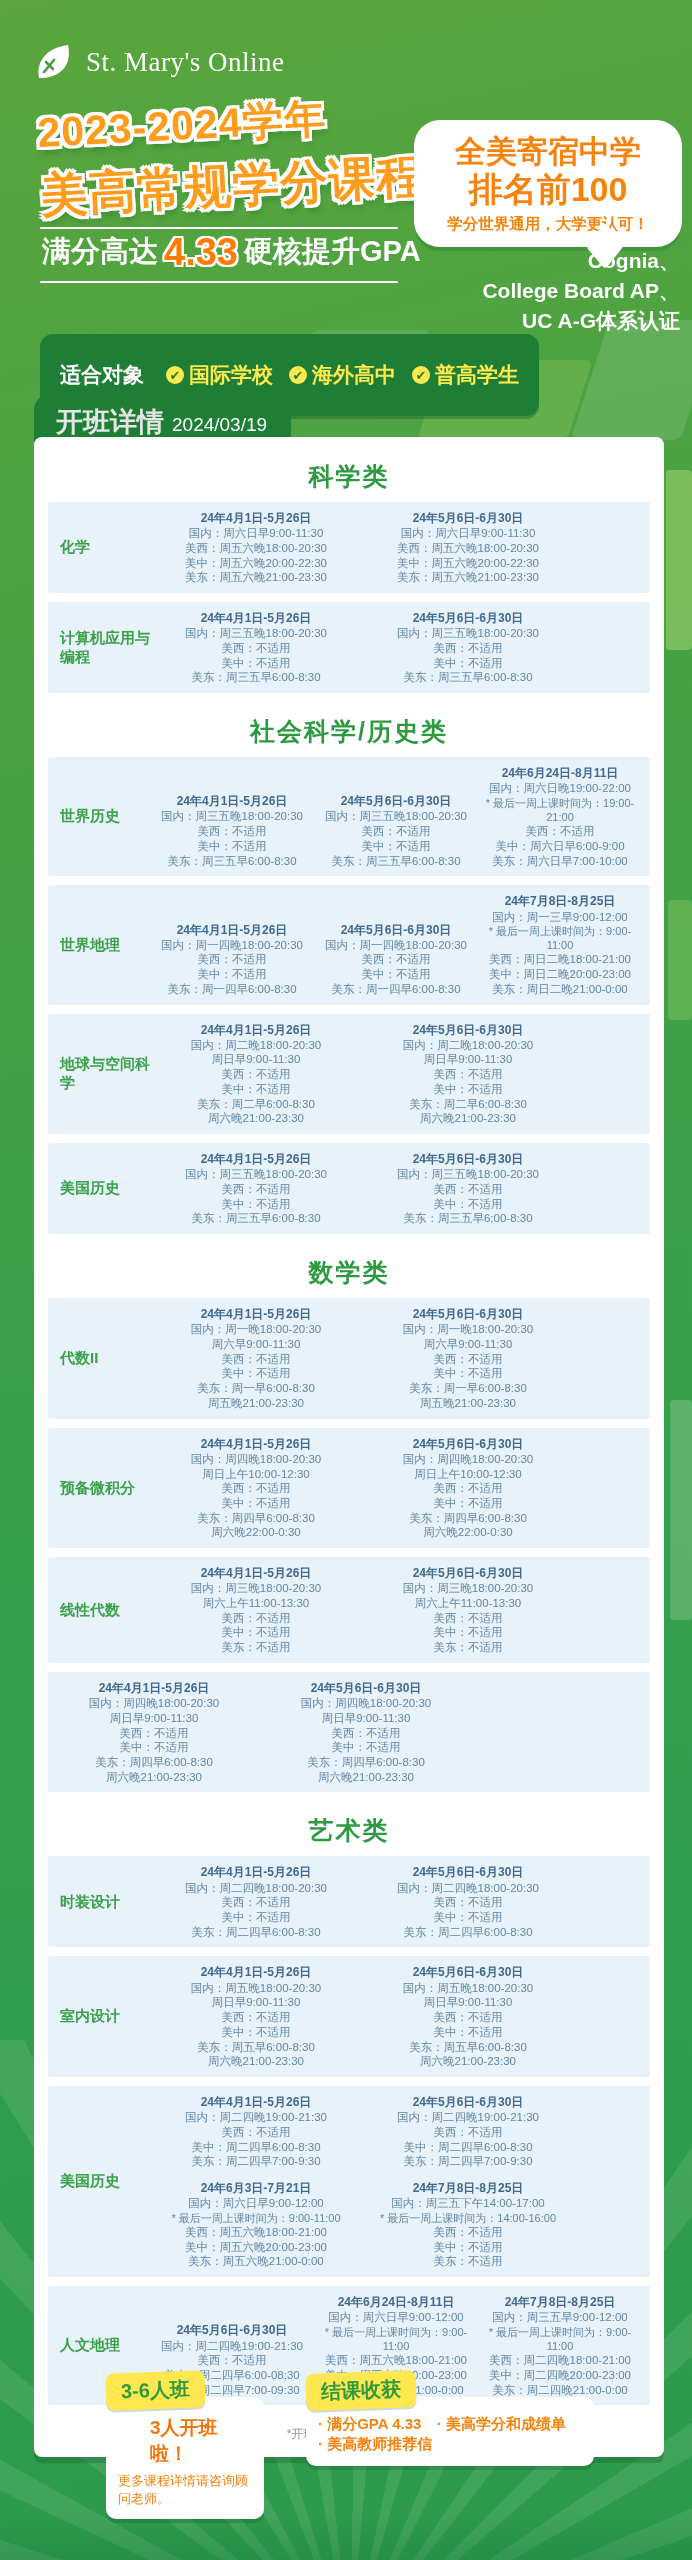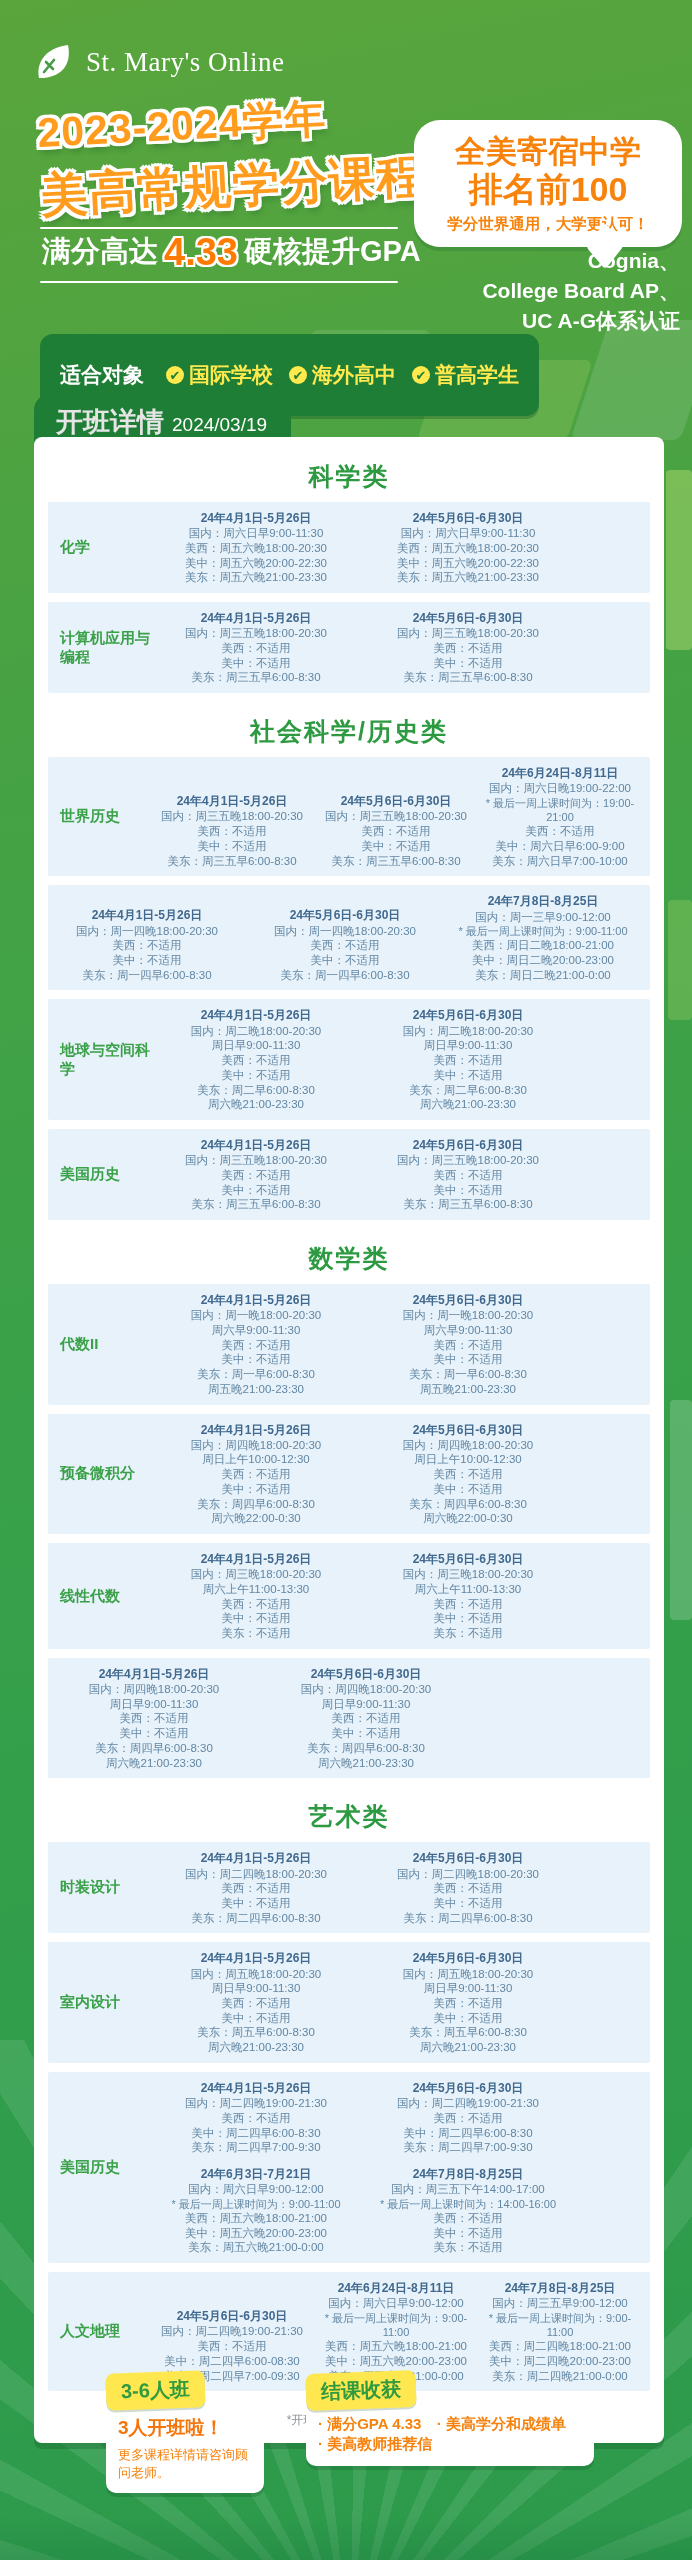--- a/index.html
+++ b/index.html
@@ -86,21 +86,21 @@
 
   
   .footer{position:absolute;left:0;top:2372px;width:692px;}
   .fcard{position:absolute;}
   .fc1{left:106px;width:158px;}
   .fc2{left:306px;width:288px;}
   .ftab{position:relative;z-index:2;display:inline-block;background:#ffe74f;color:#2f9a3f;font-weight:bold;
     font-size:20px;padding:5px 15px;border-radius:8px;transform:rotate(-2deg);box-shadow:0 2px 0 rgba(10,70,30,.2);}
   .fbody{position:relative;margin-top:-12px;background:#fff;border-radius:10px;padding:18px 12px 12px;
     box-shadow:0 4px 0 rgba(15,85,40,.25);}
-  .fc1 .h{color:#f5750b;font-weight:bold;font-size:19px;margin-bottom:5px;}
+  .fc1 .h{color:#f5750b;font-weight:bold;font-size:19px;margin-bottom:5px;margin-left:32px;}
   .fc1 .d{color:#f5820e;font-size:13px;line-height:1.35;}
   .fc2 .fbody{display:flex;flex-wrap:wrap;row-gap:1px;}
   .fc2 .it{color:#f5820e;font-weight:bold;font-size:15px;white-space:nowrap;}
   .fc2 .it.i0{width:45%;}
   .fc2 .it.i1{width:55%;}
   .fc2 .it.i2{width:100%;}
 </style>
 </head>
 <body>
 
@@ -233,20 +233,21 @@
             <div class="date">24年6月24日-8月11日</div>
             <div class="line">国内：周六日晚19:00-22:00</div>
             <div class="line star">* 最后一周上课时间为：19:00-21:00</div>
             <div class="line">美西：不适用</div>
             <div class="line">美中：周六日早6:00-9:00</div>
             <div class="line">美东：周六日早7:00-10:00</div>
           </div>
         </div>
       </div>
       <div class="course-row">
+        <div class="course-label">世界地理</div>
         <div class="row-blocks c3">
           <div class="block">
             <div class="date">24年4月1日-5月26日</div>
             <div class="line">国内：周一四晚18:00-20:30</div>
             <div class="line">美西：不适用</div>
             <div class="line">美中：不适用</div>
             <div class="line">美东：周一四早6:00-8:30</div>
           </div>
           <div class="block">
             <div class="date">24年5月6日-6月30日</div>

